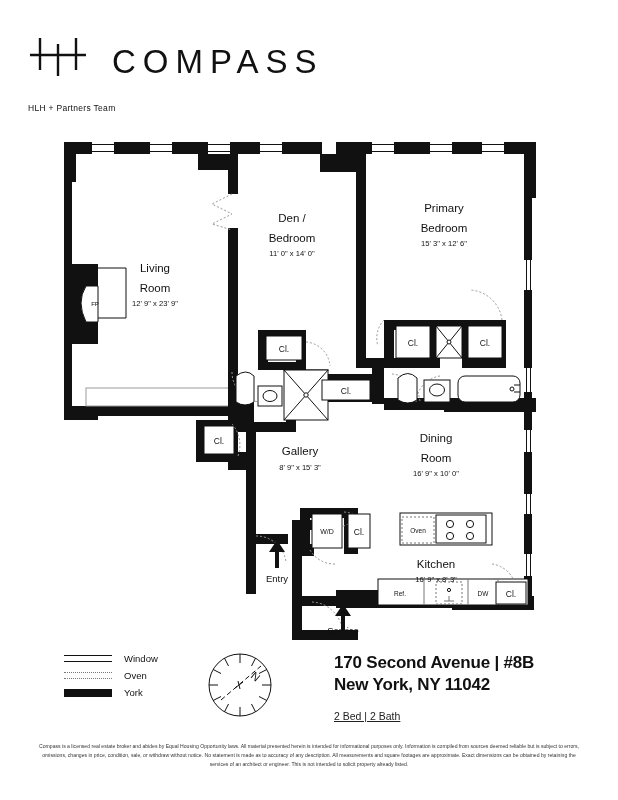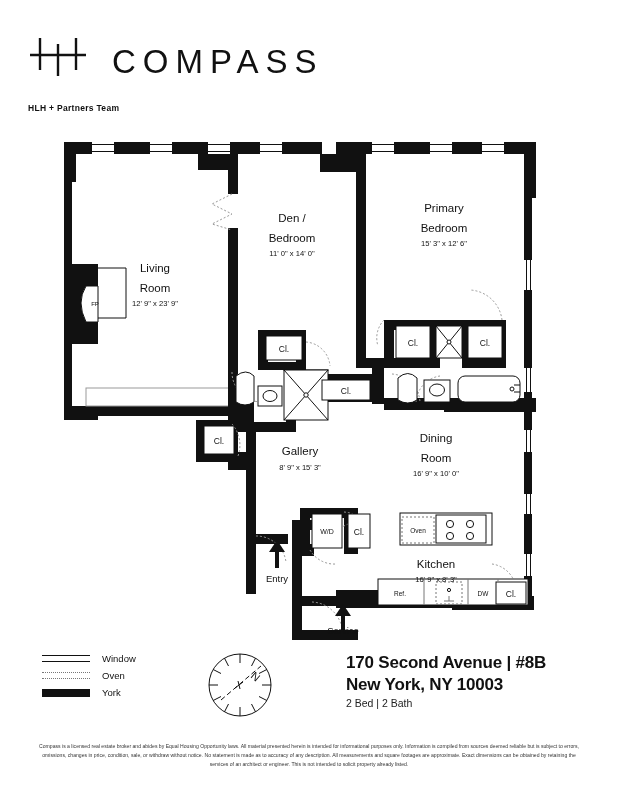--- a/index.html
+++ b/index.html
@@ -3,47 +3,47 @@
 <meta charset="utf-8">
 <style>
   html,body{margin:0;padding:0;background:#ffffff;}
   body{width:618px;height:800px;font-family:"Liberation Sans",sans-serif;color:#111;position:relative;overflow:hidden;}
   .page{position:relative;width:618px;height:800px;background:#fff;}
 
   
   .brand{position:absolute;left:28px;top:36px;display:flex;align-items:flex-end;}
   .brand-mark{width:62px;height:42px;margin-right:22px;}
   .brand-name{font-size:33px;letter-spacing:7px;font-weight:400;line-height:1;}
-  .team{position:absolute;left:28px;top:103px;font-size:8.5px;font-weight:700;letter-spacing:.3px;color:#111;}
+  .team{position:absolute;left:28px;top:103px;font-size:8.5px;font-weight:400;letter-spacing:.3px;color:#111;}
 
   
   .plan{position:absolute;left:0;top:130px;width:618px;height:510px;}
   .plan svg{display:block;}
   .rmlabel{font-family:"Liberation Sans",sans-serif;font-size:11px;fill:#111;text-anchor:middle;}
   .rmlabel.big{font-size:11.5px;}
   .rmdim{font-family:"Liberation Sans",sans-serif;font-size:7.6px;fill:#111;text-anchor:middle;}
   .cllabel{font-family:"Liberation Sans",sans-serif;font-size:8.5px;fill:#111;text-anchor:middle;}
   .applabel{font-family:"Liberation Sans",sans-serif;font-size:6.5px;fill:#111;text-anchor:middle;}
   .doorlabel{font-family:"Liberation Sans",sans-serif;font-size:9.5px;fill:#111;text-anchor:middle;}
   .fplabel{font-family:"Liberation Sans",sans-serif;font-size:6px;fill:#111;text-anchor:middle;}
 
   
-  .legend{position:absolute;left:42px;top:652px;text-align:right;}
+  .legend{position:absolute;left:64px;top:652px;text-align:right;}
   .legend-row{display:flex;align-items:center;height:13px;margin-bottom:4px;}
   .legend-swatch{width:48px;height:8px;margin-right:12px;}
   .sw-window{border-top:1.6px solid #111;border-bottom:1.6px solid #111;height:5px;background:#fff;}
   .sw-door{border-top:1.4px dotted #777;border-bottom:1.4px dotted #777;height:5px;background:#fff;}
   .sw-wall{background:#111;height:8px;}
   .legend-text{font-size:9.5px;color:#111;}
 
   .compass{position:absolute;left:205px;top:650px;width:70px;height:70px;}
 
-  .address{position:absolute;left:346px;top:652px;}
+  .address{position:absolute;left:334px;top:652px;}
   .addr-line{font-size:17px;font-weight:700;letter-spacing:-.2px;line-height:1.32;color:#111;}
-  .beds{font-size:10.5px;color:#222;}
+  .beds{margin-top:13px;font-size:10.5px;color:#222;text-decoration:underline;}
 
   .disclaimer{position:absolute;left:36px;top:742px;width:546px;text-align:center;font-size:5.1px;line-height:1.75;color:#333;}
 </style>
 </head>
 <body>
 
 <div class="page">
 
   <div class="brand">
     <svg class="brand-mark" viewBox="0 0 62 42">
@@ -405,19 +405,19 @@
       </g>
       <line x1="16" y1="50" x2="56" y2="16" stroke="#111" stroke-width="1" stroke-dasharray="5,3"></line>
       <line x1="30" y1="38" x2="38" y2="32" stroke="#111" stroke-width="1"></line>
       <line x1="33" y1="31" x2="35" y2="39" stroke="#111" stroke-width="1"></line>
       <text x="45" y="27" font-family="Liberation Sans, sans-serif" font-size="11" fill="#111" transform="rotate(40 45 27)">N</text>
     </svg>
   </div>
 
   <div class="address">
     <div class="addr-line">170 Second Avenue | #8B</div>
-    <div class="addr-line">New York, NY 10003</div>
+    <div class="addr-line">New York, NY 11042</div>
     <div class="beds">2 Bed | 2 Bath</div>
   </div>
 
   <div class="disclaimer">Compass is a licensed real estate broker and abides by Equal Housing Opportunity laws. All material presented herein is intended for informational purposes only. Information is compiled from sources deemed reliable but is subject to errors, omissions, changes in price, condition, sale, or withdraw without notice. No statement is made as to accuracy of any description. All measurements and square footages are approximate. Exact dimensions can be obtained by retaining the services of an architect or engineer. This is not intended to solicit property already listed.</div>
 
 </div>
 
 </body></html>

